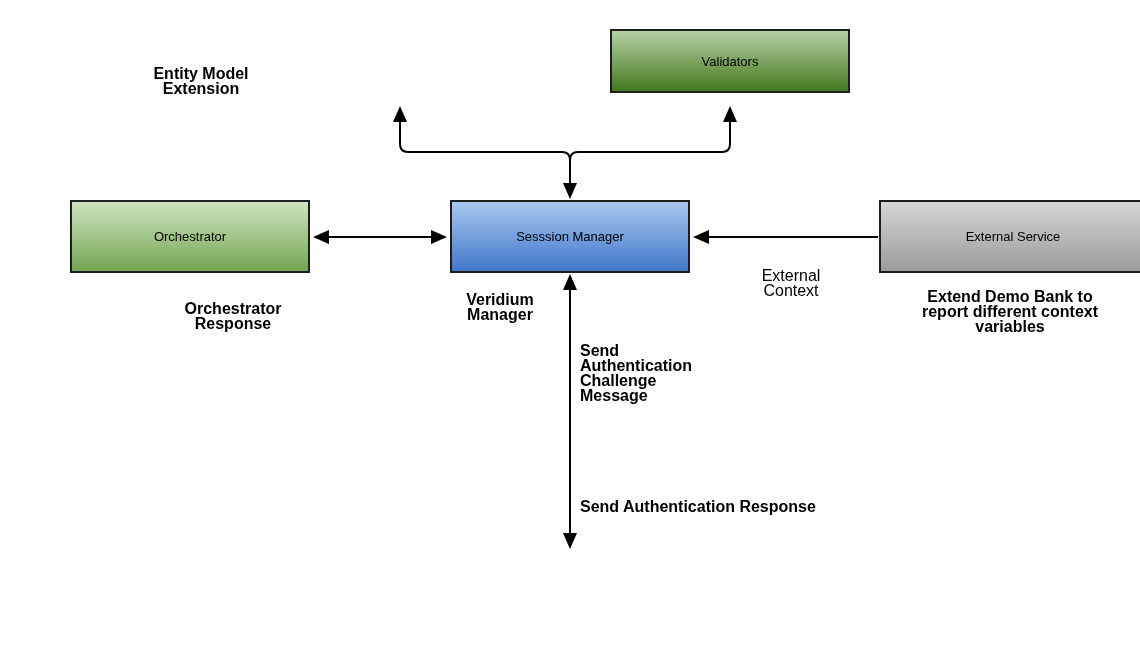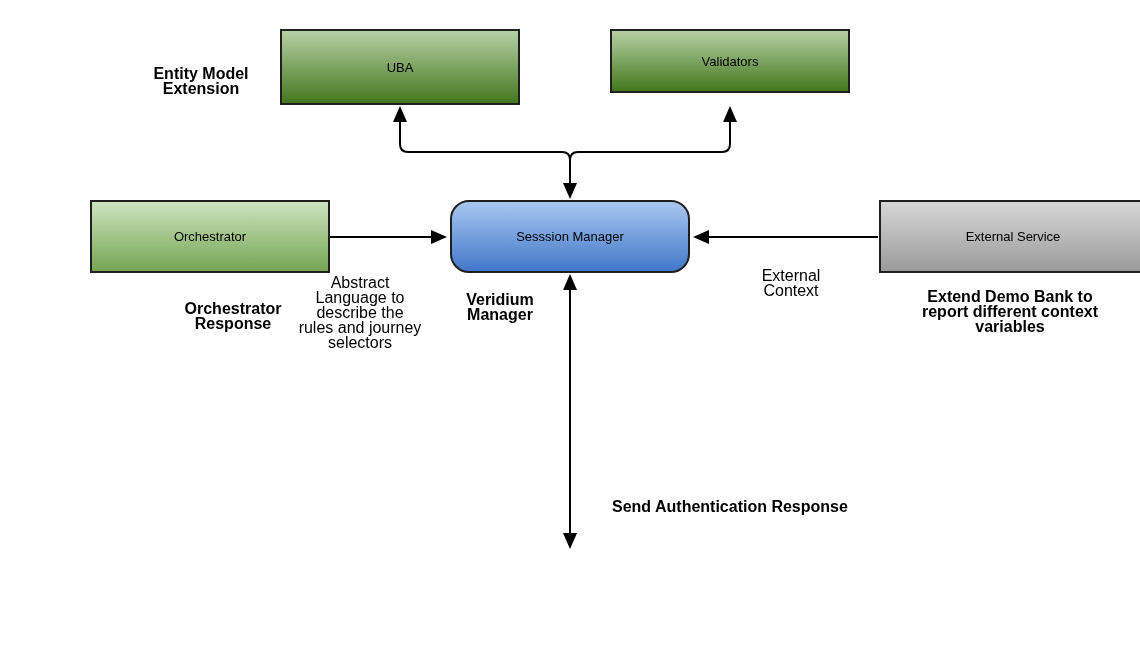--- a/index.html
+++ b/index.html
@@ -37,21 +37,21 @@
   .lbl { position: absolute; font-size: 16px; line-height: 15px; }
   .bold { font-weight: bold; }
   .center { text-align: center; }
   #lbl-entity-model   { left: 121px; top: 66px;  width: 160px; }
   #lbl-orch-contract  { left: 163px; top: 301px; width: 140px; }
   #lbl-abstract-lang  { left: 297px; top: 275px; width: 126px; }
   #lbl-veridium       { left: 460px; top: 292px; width: 80px;  }
   #lbl-ext-context    { left: 741px; top: 268px; width: 100px; }
   #lbl-extend-demo    { left: 921px; top: 289px; width: 178px; }
   #lbl-send-challenge { left: 580px; top: 343px; width: 132px; }
-  #lbl-send-response  { left: 580px; top: 499px; width: 200px; white-space: nowrap; margin-left: 32px; }
+  #lbl-send-response  { left: 580px; top: 499px; width: 200px; white-space: nowrap; }
 </style>
 </head>
 <body>
 
 <div id="canvas">
 
   <svg id="connectors" width="1140" height="645" viewBox="0 0 1140 645">
 
     <g>
       <path class="line" d="M 400 118 L 400 144 Q 400 152 408 152 L 562 152 Q 570 152 570 160 L 570 186"></path>
@@ -72,49 +72,46 @@
       <path class="head" d="M 693 237 L 709 230 L 709 244 Z"></path>
     </g>
 
     <g>
       <path class="line" d="M 570 288 L 570 535"></path>
       <path class="head" d="M 570 274 L 577 290 L 563 290 Z"></path>
       <path class="head" d="M 570 549 L 577 533 L 563 533 Z"></path>
     </g>
   </svg>
 
-  <div id="node-uba" class="node" style="background: linear-gradient(rgb(182, 208, 165), rgb(68, 120, 30));">
-    <span>UBA</span>
-  </div>
 
   <div id="node-validators" class="node" style="background: linear-gradient(rgb(182, 208, 165), rgb(68, 120, 30));">
     <span>Validators</span>
   </div>
 
-  <div id="node-orchestrator" class="node" style="background: linear-gradient(rgb(205, 227, 191), rgb(116, 166, 83)); margin-left: 20px;">
+  <div id="node-orchestrator" class="node" style="background: linear-gradient(rgb(205, 227, 191), rgb(116, 166, 83));">
     <span>Orchestrator</span>
   </div>
 
-  <div id="node-session" class="node" style="background: linear-gradient(rgb(168, 199, 239), rgb(66, 120, 202)); border-radius: 19px;">
+  <div id="node-session" class="node" style="background: linear-gradient(rgb(168, 199, 239), rgb(66, 120, 202));">
     <span>Sesssion Manager</span>
   </div>
 
   <div id="node-external" class="node" style="background: linear-gradient(rgb(214, 214, 214), rgb(155, 155, 155));">
     <span>External Service</span>
   </div>
 
 
   <div id="lbl-entity-model" class="lbl bold center">Entity Model Extension</div>
 
   <div id="lbl-orch-contract" class="lbl bold center">Orchestrator Response</div>
 
-  <div id="lbl-abstract-lang" class="lbl center">Abstract Language to describe the rules and journey selectors</div>
 
   <div id="lbl-veridium" class="lbl bold center">Veridium Manager</div>
 
   <div id="lbl-ext-context" class="lbl center">External Context</div>
 
   <div id="lbl-extend-demo" class="lbl bold center">Extend Demo Bank to report different context variables</div>
 
+  <div id="lbl-send-challenge" class="lbl bold">Send Authentication Challenge Message</div>
 
   <div id="lbl-send-response" class="lbl bold">Send Authentication Response</div>
 
 </div>
 
 </body></html>

